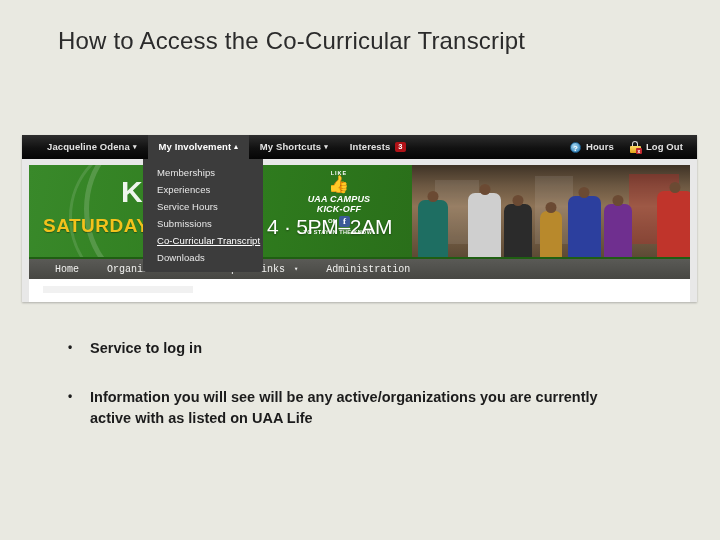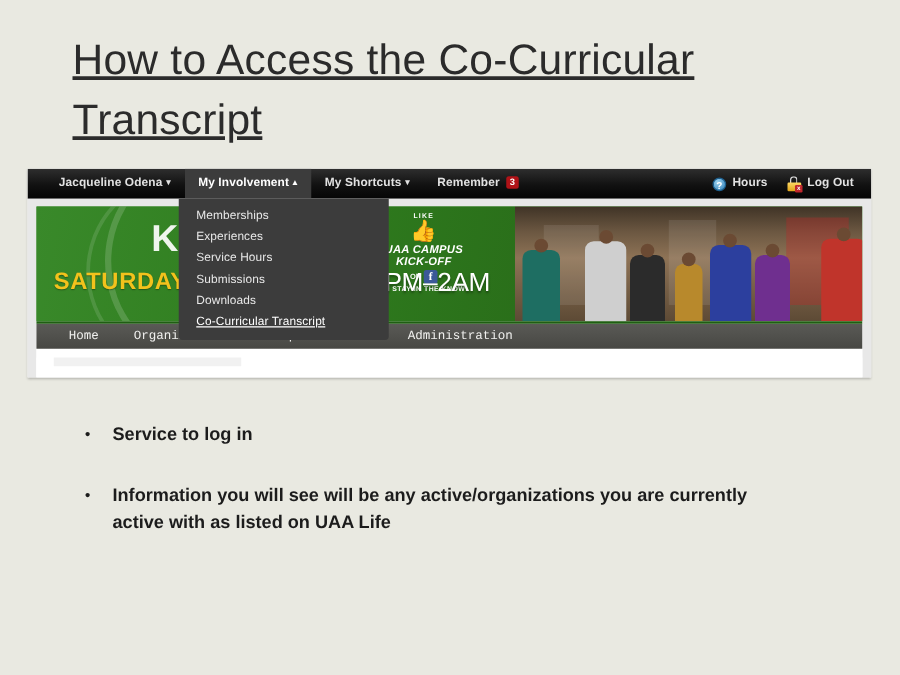--- a/index.html
+++ b/index.html
@@ -14,26 +14,25 @@
     overflow: hidden;
     position: relative;
   }
 
   
   .slide-title {
     position: absolute;
     left: 58px;
     top: 24px;
     width: 620px;
-    font-size: 34px;
+    font-size: 24px;
     line-height: 1.42;
     color: #2b2b2b;
     font-weight: 400;
     letter-spacing: 0.2px;
-    text-decoration: underline;
   }
 
   
   .shot {
     position: absolute;
     left: 22px;
     top: 135px;
     width: 675px;
     height: 167px;
     background: #ffffff;
@@ -249,23 +248,23 @@
     margin: 7px 0 0 14px;
     width: 150px; height: 7px;
     background: #f1f1f1;
   }
 
   
   .dropdown {
     position: absolute;
     left: 121px;
     top: 24px;
-    width: 152px;
+    width: 120px;
     background: #3c3c3c;
-    padding: 5px 16px 6px 0;
+    padding: 5px 0 6px 0;
     z-index: 20;
     border-radius: 0 0 3px 3px;
   }
   .dd-item {
     color: #e8e8e8;
     font-size: 9.5px;
     padding: 3px 0 3px 14px;
     white-space: nowrap;
     letter-spacing: 0.1px;
   }
@@ -309,21 +308,21 @@
     <div class="topnav-item">
       <span>Jacqueline Odena</span><span class="caret">▾</span>
     </div>
     <div class="topnav-item active">
       <span>My Involvement</span><span class="caret">▴</span>
     </div>
     <div class="topnav-item">
       <span>My Shortcuts</span><span class="caret">▾</span>
     </div>
     <div class="topnav-item">
-      <span>Remember</span><span class="badge">3</span>
+      <span>Interests</span><span class="badge">3</span>
     </div>
 
     <div class="topnav-right">
       <div class="help-icon">?</div>
       <div class="topnav-item" style="padding-left:0;padding-right:16px;">Hours</div>
       <div class="lock-icon">
         <span class="shackle"></span>
         <span class="body"></span>
         <span class="x">x</span>
       </div>
@@ -386,22 +385,22 @@
         <div class="content-stub"></div>
       </div>
     </div>
   </div>
 
   <div class="dropdown">
     <div class="dd-item">Memberships</div>
     <div class="dd-item">Experiences</div>
     <div class="dd-item">Service Hours</div>
     <div class="dd-item">Submissions</div>
+    <div class="dd-item current">Co-Curricular Transcript</div>
     <div class="dd-item">Downloads</div>
-    <div class="dd-item current">Co-Curricular Transcript</div>
   </div>
 </div>
 
 <div class="bullets">
   <div class="bullet">
     <div class="dot">•</div>
     <div class="txt">Service to log in</div>
   </div>
   <div class="bullet">
     <div class="dot">•</div>

